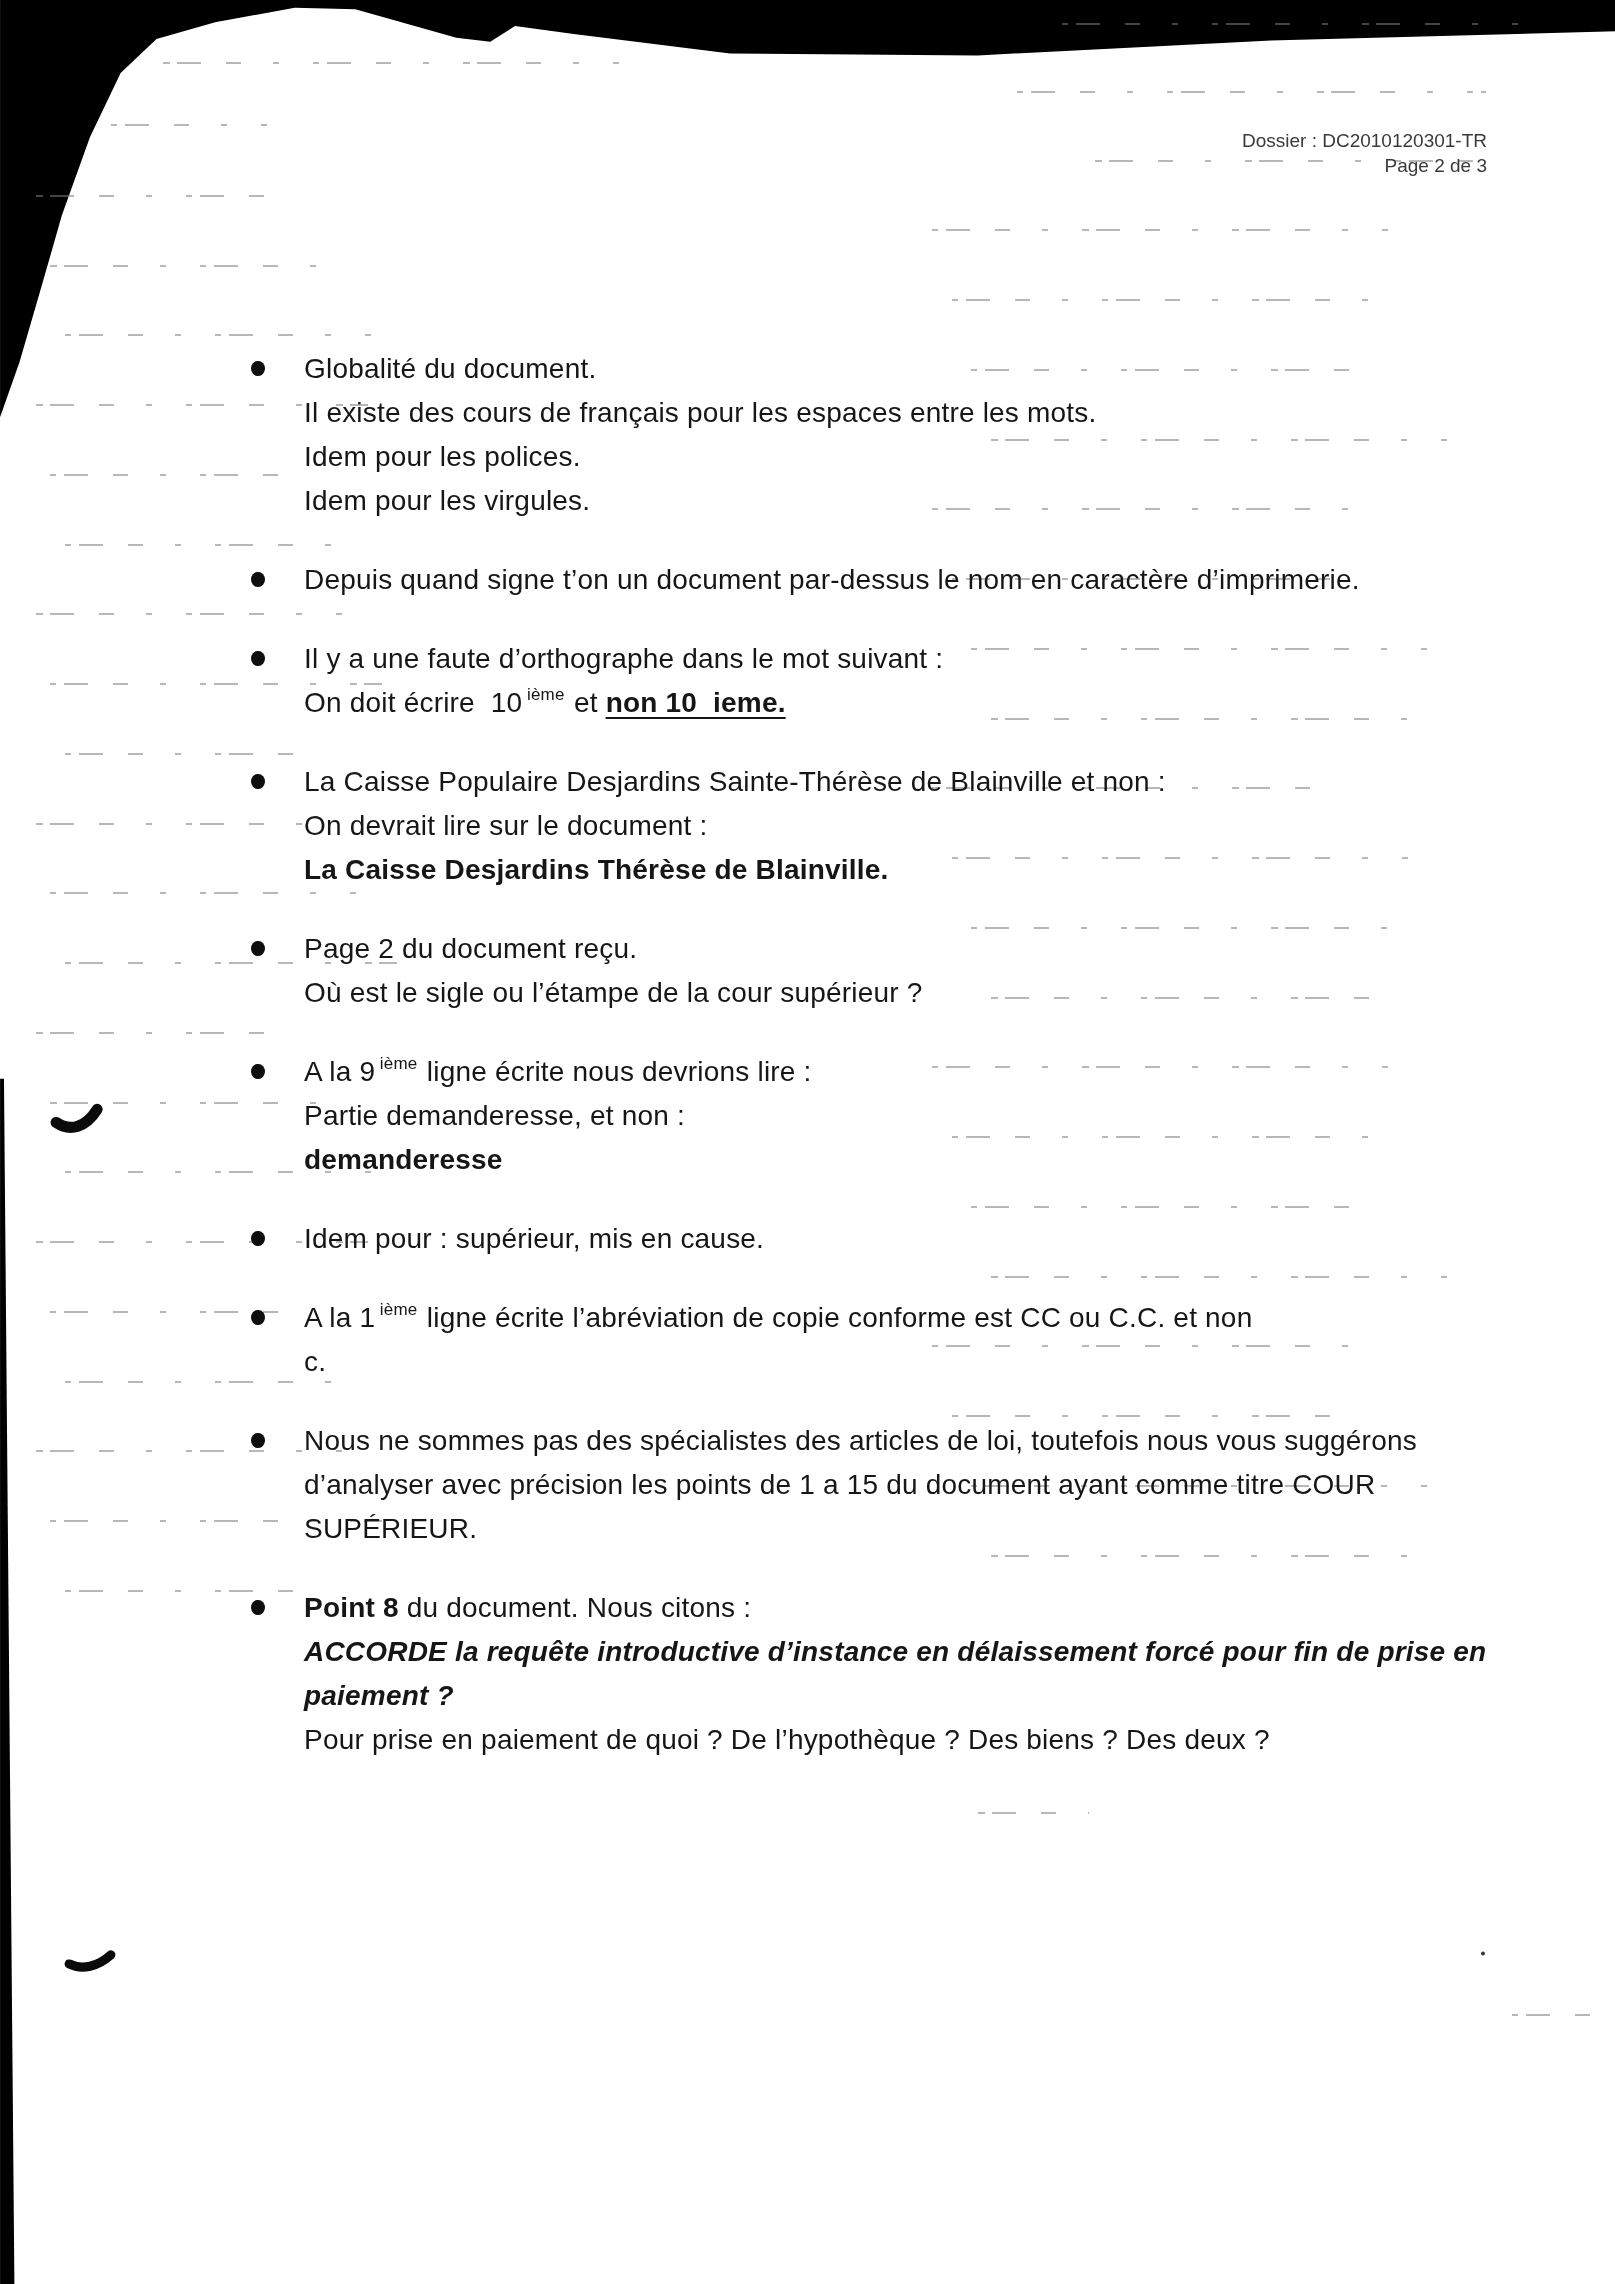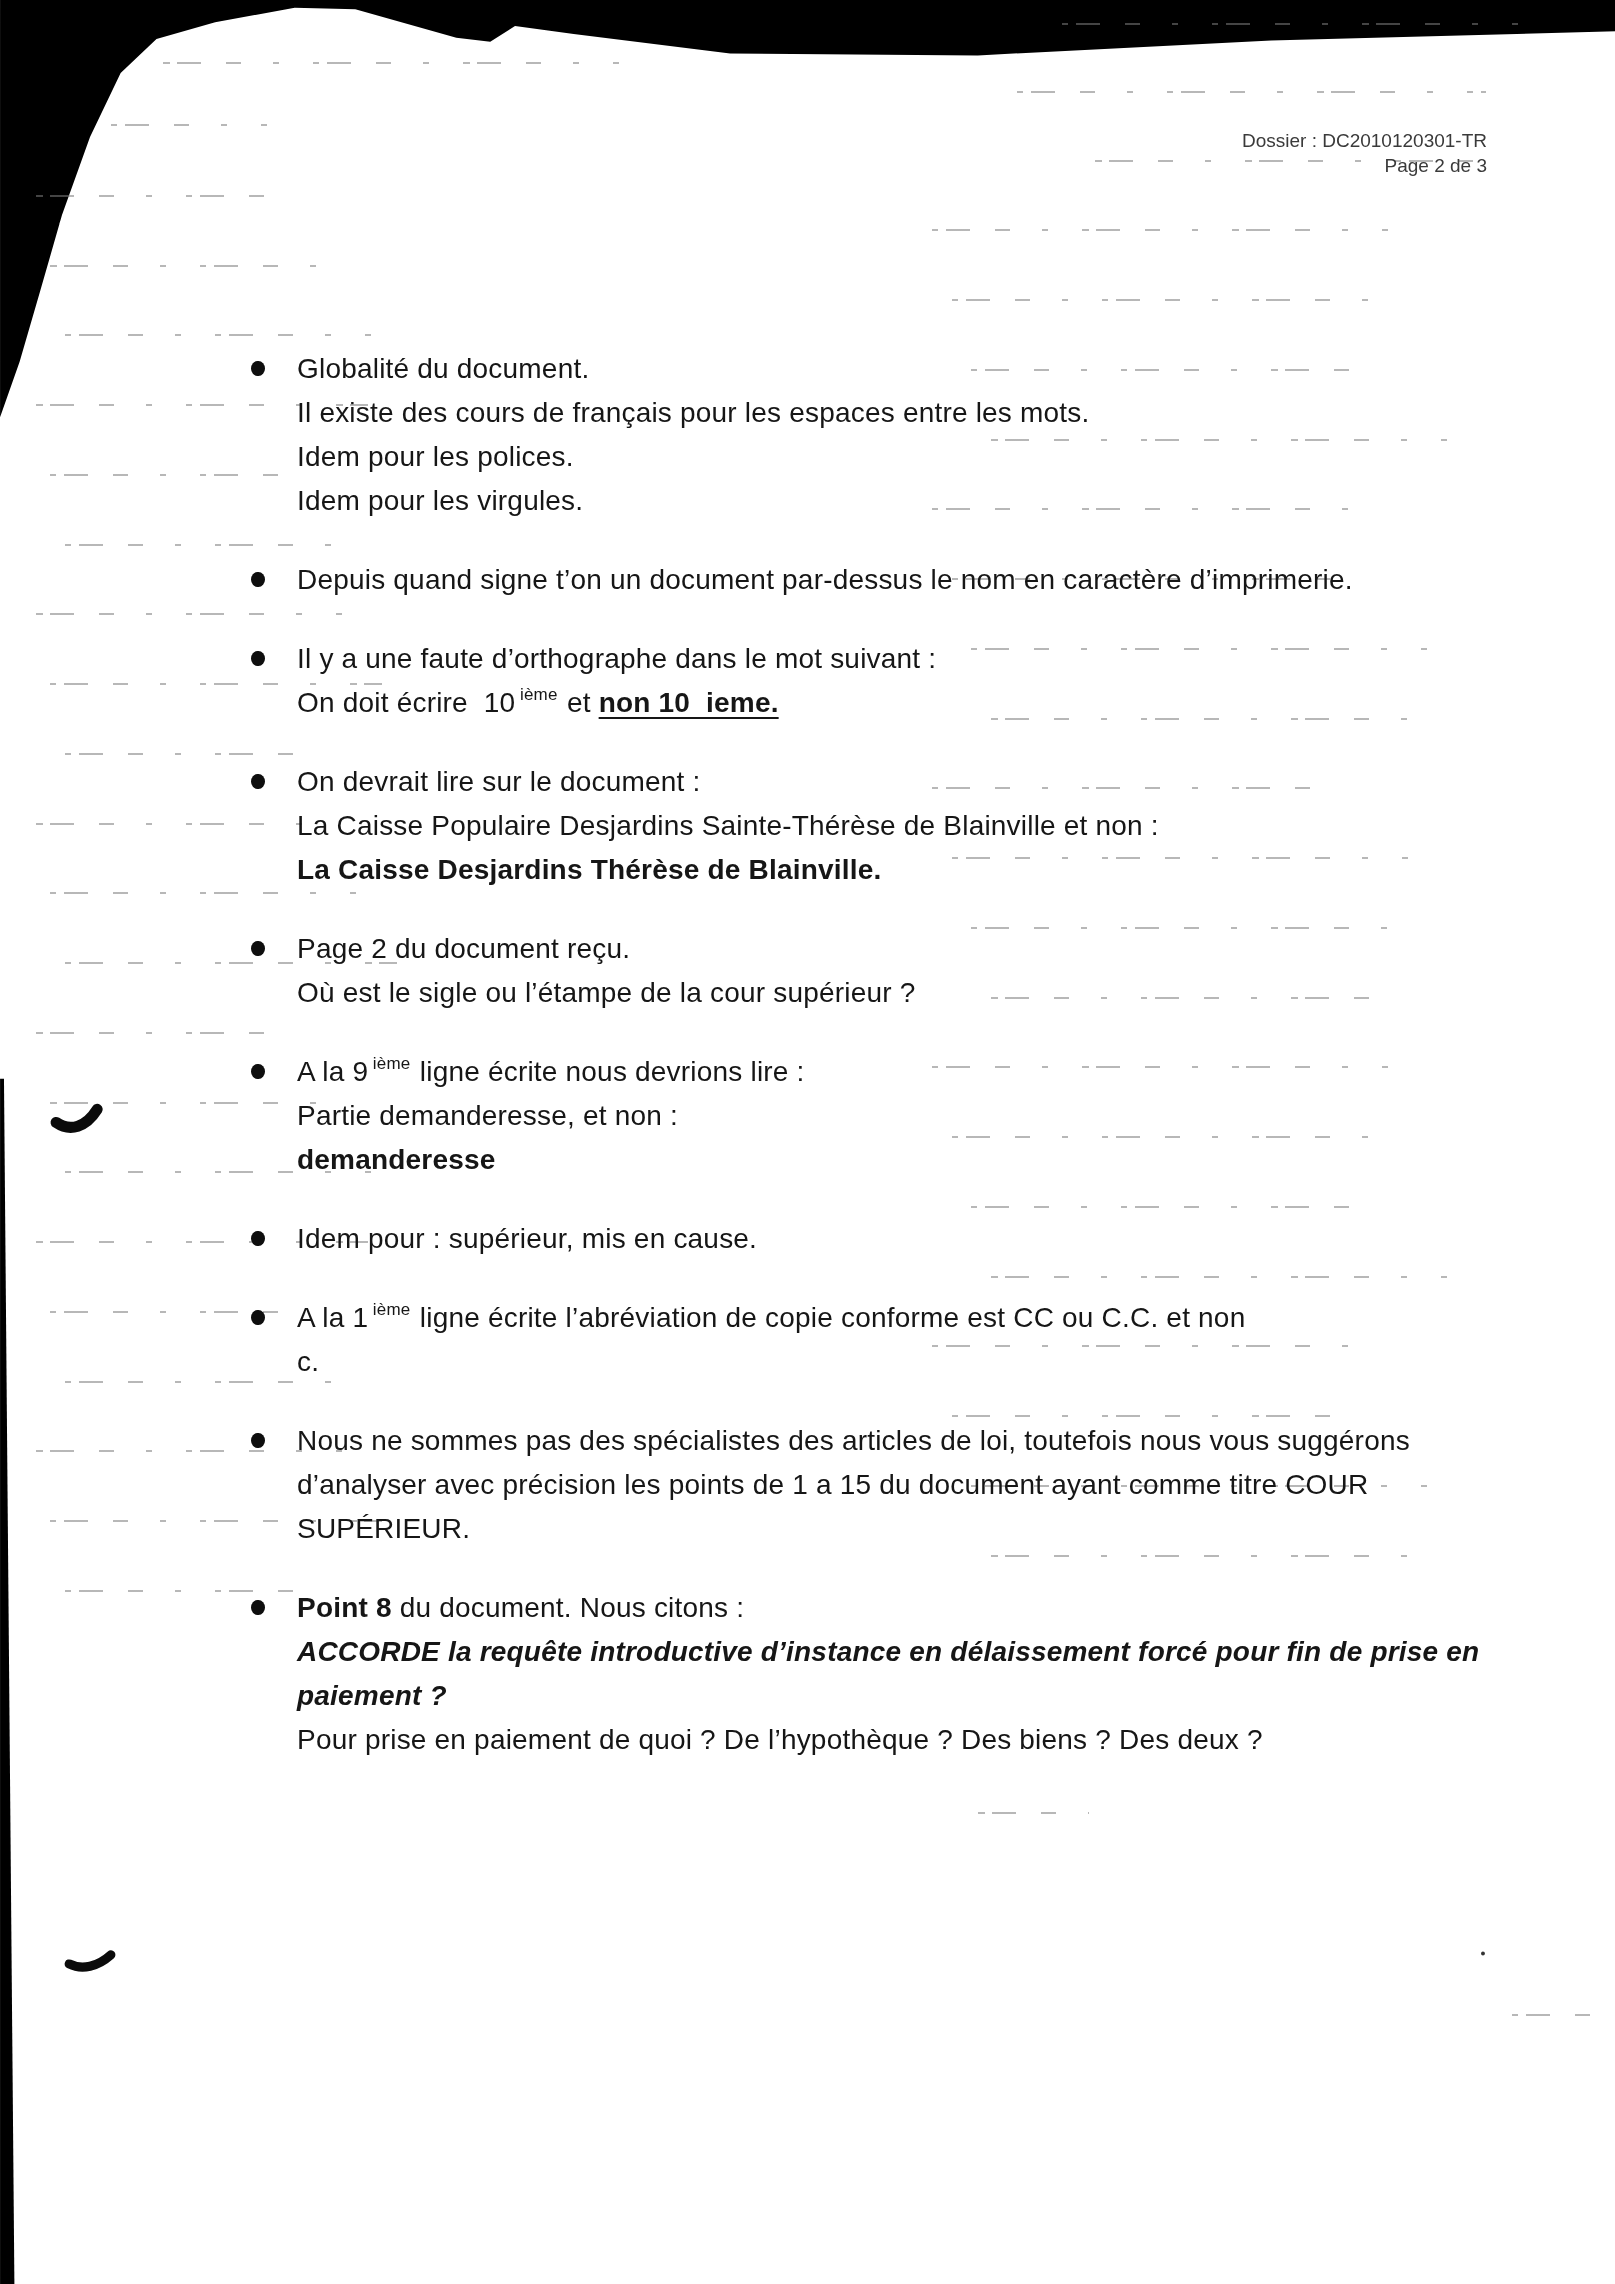--- a/index.html
+++ b/index.html
@@ -15,21 +15,21 @@
   .doc-header{
     position:absolute;top:128px;right:129px;
     text-align:right;
     font-size:19px;line-height:25px;
     color:#3a3a3a;
   }
   
   #bullets{
     position:absolute;top:347px;left:251px;width:1255px;
   }
-  .bullet{display:flex;margin-bottom:35px;}
+  .bullet{display:flex;margin-bottom:35px;gap:7px;}
   .marker{flex:none;width:46px;padding-top:13.7px;}
   .marker .dot{display:block;width:13.7px;height:15.6px;border-radius:50%;background:#0e0e0e;}
   .content{
     font-size:28px;line-height:44px;letter-spacing:0.2px;
     white-space:pre-wrap;
   }
   .line{min-height:44px;}
   .seg{color:#161616;}
   .seg.b{font-weight:700;}
   .seg.bi{font-weight:700;font-style:italic;text-align:right;}
@@ -135,21 +135,21 @@
     <div class="bullet">
       <span class="marker">
         <span class="dot"></span>
       </span>
       <div class="content"><div class="line"><span class="seg">Il y a une faute d’orthographe dans le mot suivant :</span></div><div class="line"><span class="seg">On doit écrire  10</span><span class="seg sup">ième</span><span class="seg"> et </span><span class="seg bu">non 10  ieme.</span></div></div>
     </div>
     <div class="bullet">
       <span class="marker">
         <span class="dot"></span>
       </span>
-      <div class="content"><div class="line"><span class="seg">On devrait lire sur le document :</span></div><div class="line"><span class="seg">La Caisse Populaire Desjardins Sainte-Thérèse de Blainville et non :</span></div><div class="line"><span class="seg b">La Caisse Desjardins Thérèse de Blainville.</span></div></div>
+      <div class="content"><div class="line"><span class="seg">La Caisse Populaire Desjardins Sainte-Thérèse de Blainville et non :</span></div><div class="line"><span class="seg">On devrait lire sur le document :</span></div><div class="line"><span class="seg b">La Caisse Desjardins Thérèse de Blainville.</span></div></div>
     </div>
     <div class="bullet">
       <span class="marker">
         <span class="dot"></span>
       </span>
       <div class="content"><div class="line"><span class="seg">Page 2 du document reçu.</span></div><div class="line"><span class="seg">Où est le sigle ou l’étampe de la cour supérieur ?</span></div></div>
     </div>
     <div class="bullet">
       <span class="marker">
         <span class="dot"></span>

